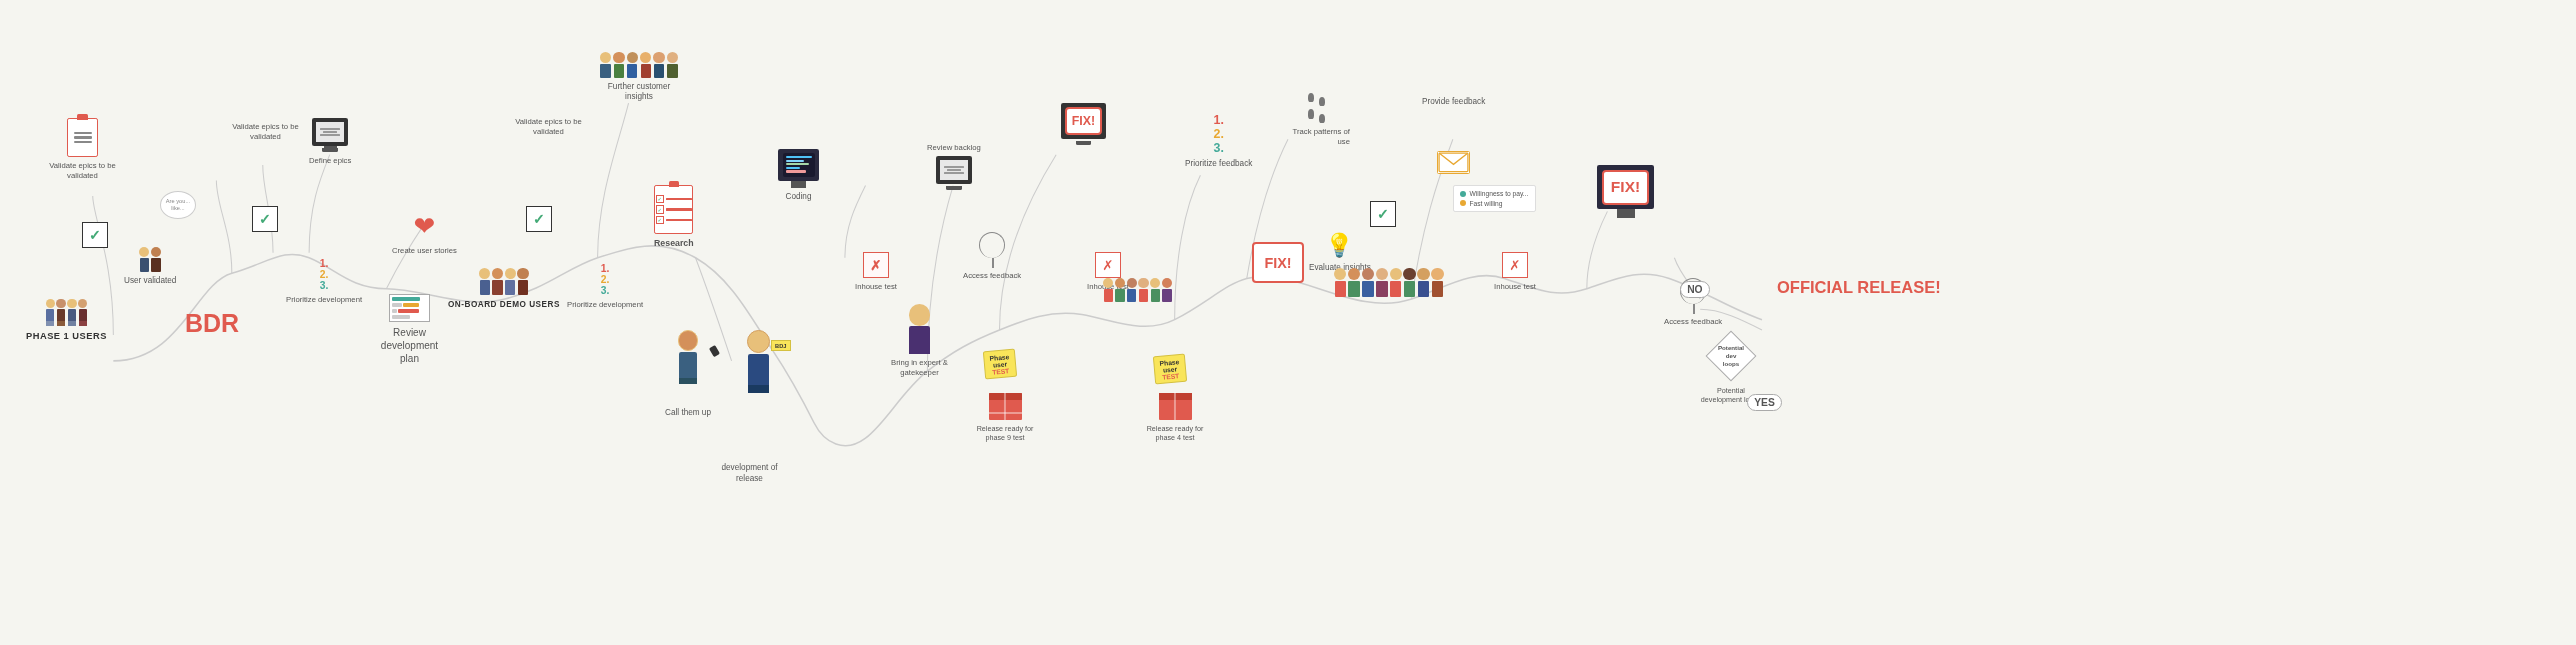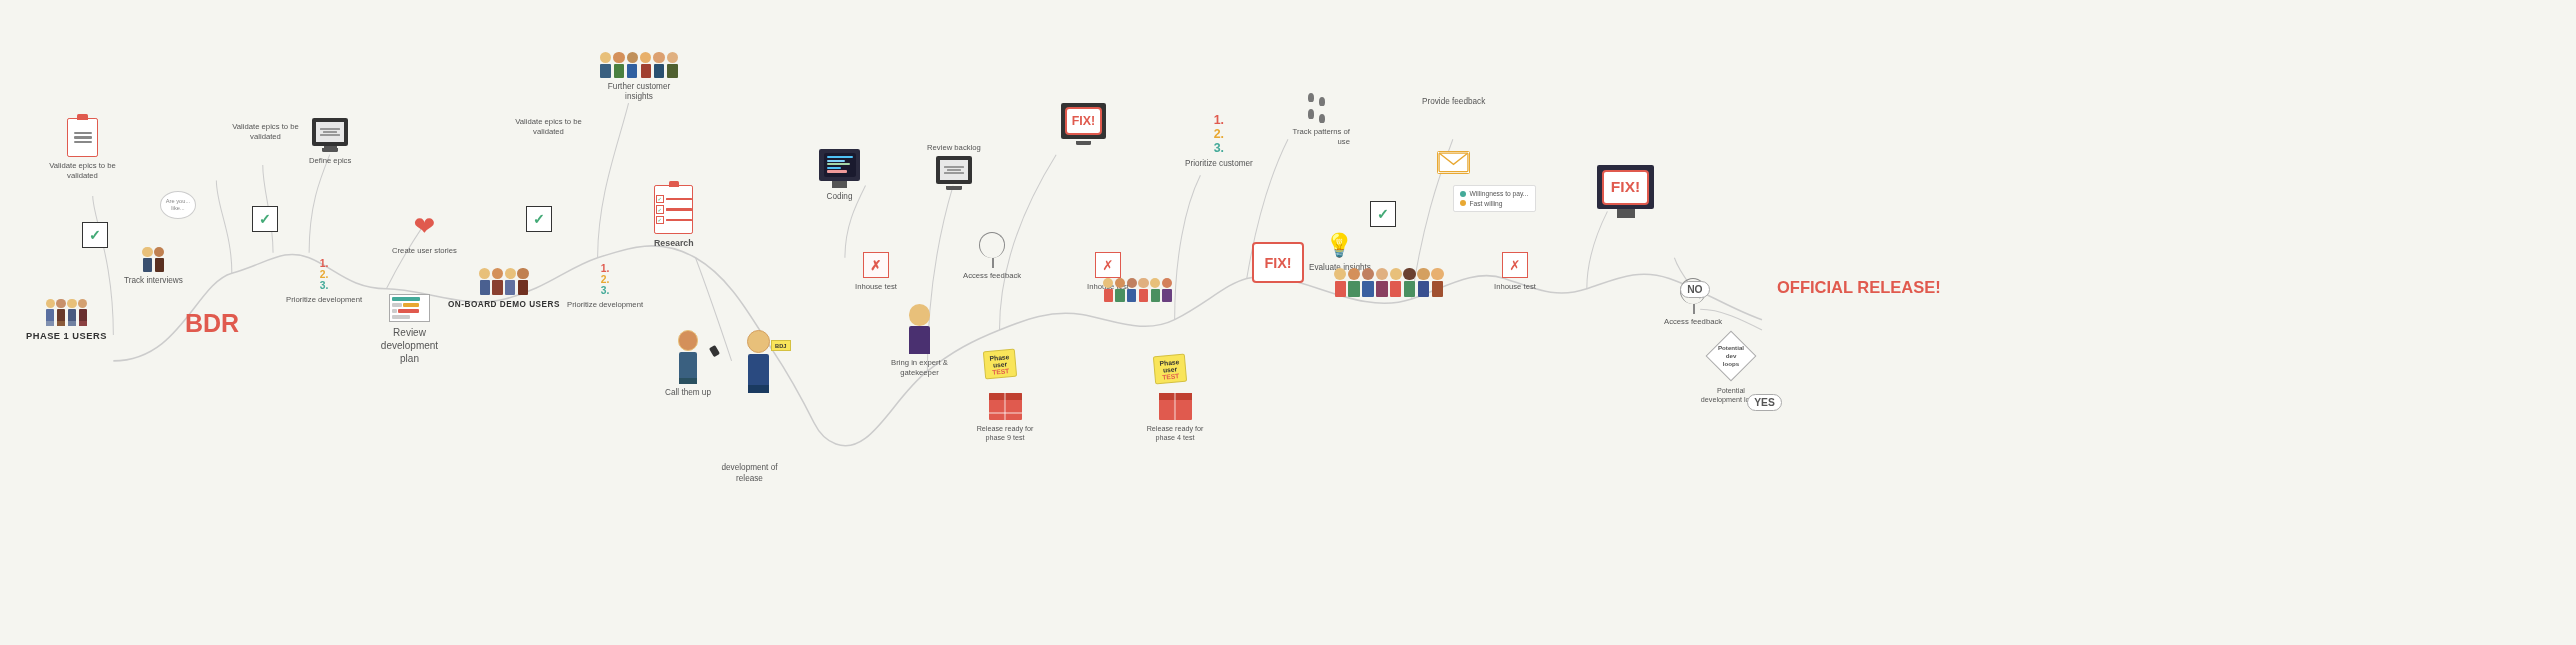--- a/index.html
+++ b/index.html
@@ -423,21 +423,21 @@
     <div class="people-group">
       <div class="person">
         <div class="person-head" style="background:#e8c07a; width:10.3px; height:10.3px;"></div>
         <div class="person-body" style="background:#3a5070; width:9.3px; height:13.4px;"></div>
       </div>
       <div class="person">
         <div class="person-head" style="background:#c08050; width:10.3px; height:10.3px;"></div>
         <div class="person-body" style="background:#5a3020; width:9.3px; height:13.4px;"></div>
       </div>
     </div>
-    <div class="label-text">Track interviews</div>
+    <div class="label-text">User validated</div>
   </div>
 
   <div class="node" style="left:160px; top:191px;">
     <div class="speech-bubble">
       <span style="font-size:5.7px; color:#888; text-align:center; line-height:1.2;">Are you...<br>like...</span>
     </div>
   </div>
 
   <div class="node" style="left:232px; top:118px;">
     <div class="label-text" style="font-size:7.7px; max-width:67px;">Validate epics to be validated</div>
@@ -582,21 +582,21 @@
           <div class="check-item">
             <div class="check-box">✓</div>
             <div class="check-line"></div>
           </div>
         </div>
       </div>
     </div>
     <div class="label-text" style="font-size:8.8px; font-weight:bold;">Research</div>
   </div>
 
-  <div class="node" style="left:665px; top:330px;">
+  <div class="node" style="left:665px; top:330px;gap:20px;">
     <div style="display:flex; flex-direction:column; align-items:center;">
       <div style="width:20.6px; height:20.6px; border-radius:50%; background:#d4905a; border:1px solid #e8c07a;"></div>
       <div style="width:18px; height:26px; background:#3a6080; border-radius:2.1px 2.1px 0 0; margin-top:1px;"></div>
       <div style="width:18px; height:6.2px; background:#2a5060;"></div>
 
       <div style="width:7.2px; height:10.3px; background:#333; border-radius:1.5px; position:absolute; right:-7.7px; top:15.5px; transform:rotate(-30deg);"></div>
     </div>
     <div class="label-text" style="font-size:8.2px;">Call them up</div>
   </div>
 
@@ -611,21 +611,21 @@
 
       <div style="width:21.6px; height:31px; background:#2a4a80; border-radius:2.1px 2.1px 0 0; margin-top:1px;"></div>
       <div style="width:21.6px; height:8.2px; background:#1a3a60;"></div>
 
       <div style="position:absolute; right:-20.6px; top:10.3px;">
         <div style="background:#f9e55a; border:1px solid #d4c040; padding:1.5px 3.1px; font-size:5.7px; font-weight:bold; color:#333;">BDJ</div>
       </div>
     </div>
   </div>
 
-  <div class="node" style="left:819px; top:149px;">
+  <div class="node" style="left:778px; top:149px;">
     <div class="icon-monitor" style="background:#2a2a3e; width:41px; height:32px;">
       <div class="coding-screen" style="width:32px; height:24px;">
         <div class="code-line" style="width:26px;"></div>
         <div class="code-line" style="width:18px; background:#81d4fa;"></div>
         <div class="code-line" style="width:23px; background:#a5d6a7;"></div>
         <div class="code-line" style="width:14.4px;"></div>
         <div class="code-line" style="width:20.6px; background:#ef9a9a;"></div>
       </div>
     </div>
     <div style="width:14.4px; height:7.2px; background:#555; margin:0 auto;"></div>
@@ -747,21 +747,21 @@
       <div style="font-size:6.7px; font-weight:bold; color:#e05a4e;">TEST</div>
     </div>
   </div>
 
   <div class="node" style="left:1185px; top:113px;">
     <div class="num-list">
       <span class="num-item" style="color:#e05a4e; font-size:12.4px;">1.</span>
       <span class="num-item" style="color:#e8a832; font-size:12.4px;">2.</span>
       <span class="num-item" style="color:#4a9; font-size:12.4px;">3.</span>
     </div>
-    <div class="label-text" style="font-size:8.2px;">Prioritize customer</div>
+    <div class="label-text" style="font-size:8.2px;">Prioritize feedback</div>
   </div>
 
   <div class="node" style="left:1252px; top:242px;">
     <div class="fix-box" style="width:52px; height:41px; border:2.6px solid #e05a4e;">
       <span class="fix-text" style="font-size:14.4px;">FIX!</span>
     </div>
   </div>
 
   <div class="node" style="left:1283px; top:93px;text-align:right;">
     <div class="footprints">

